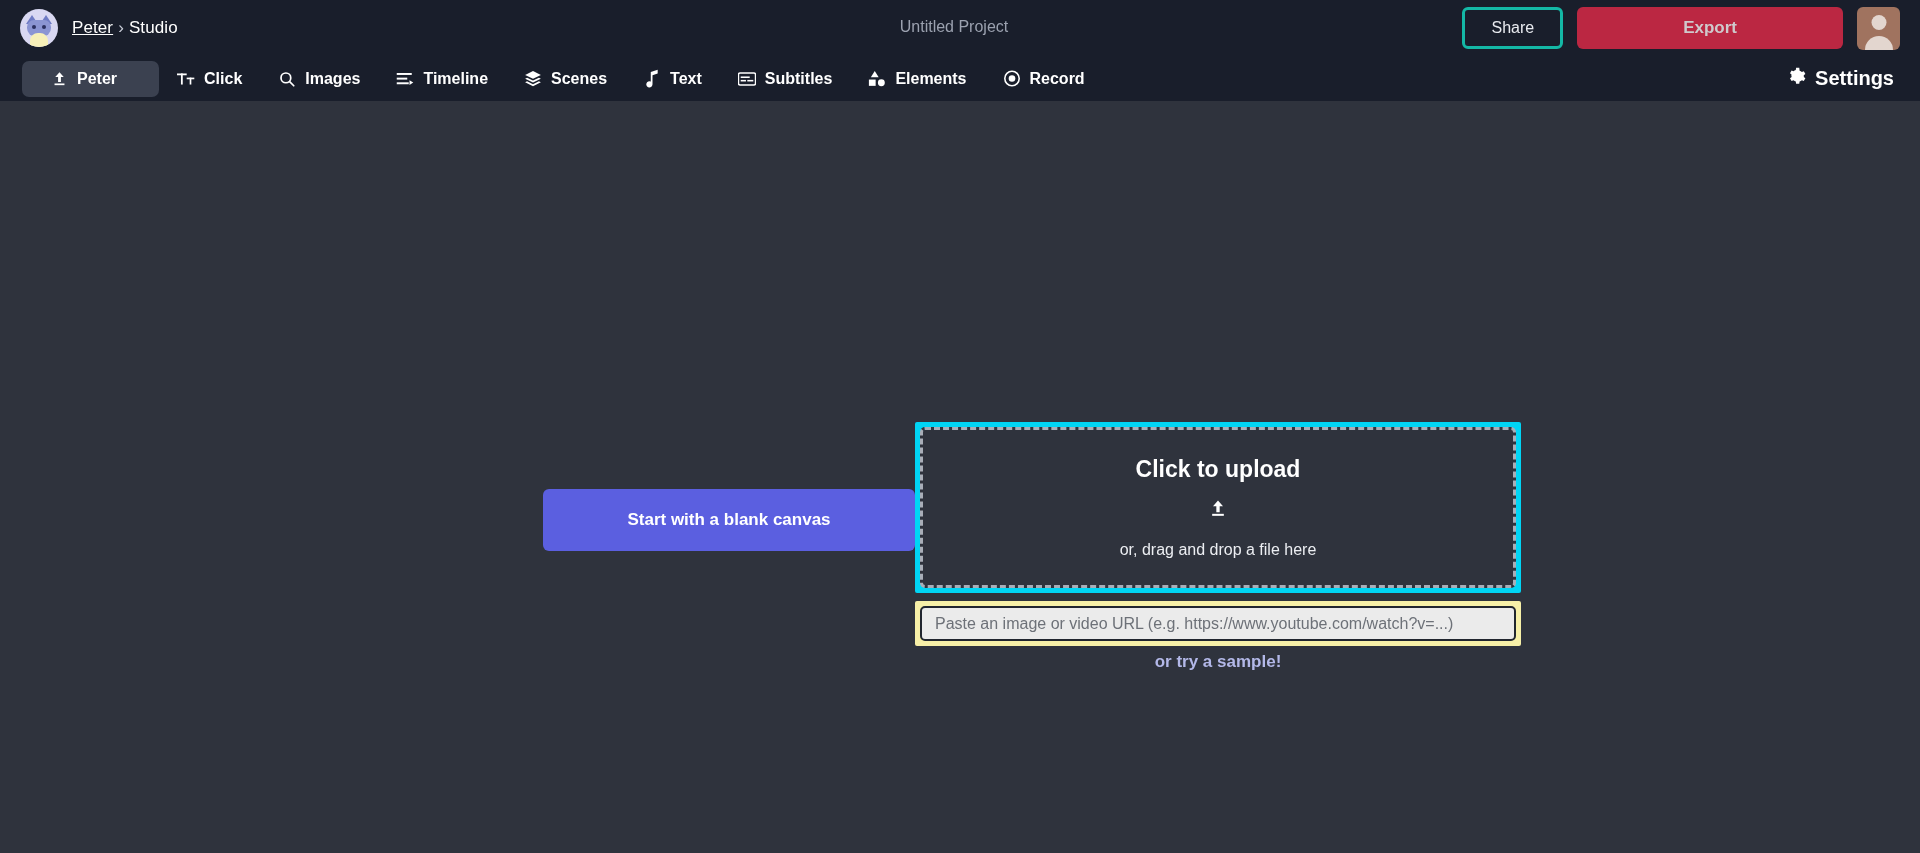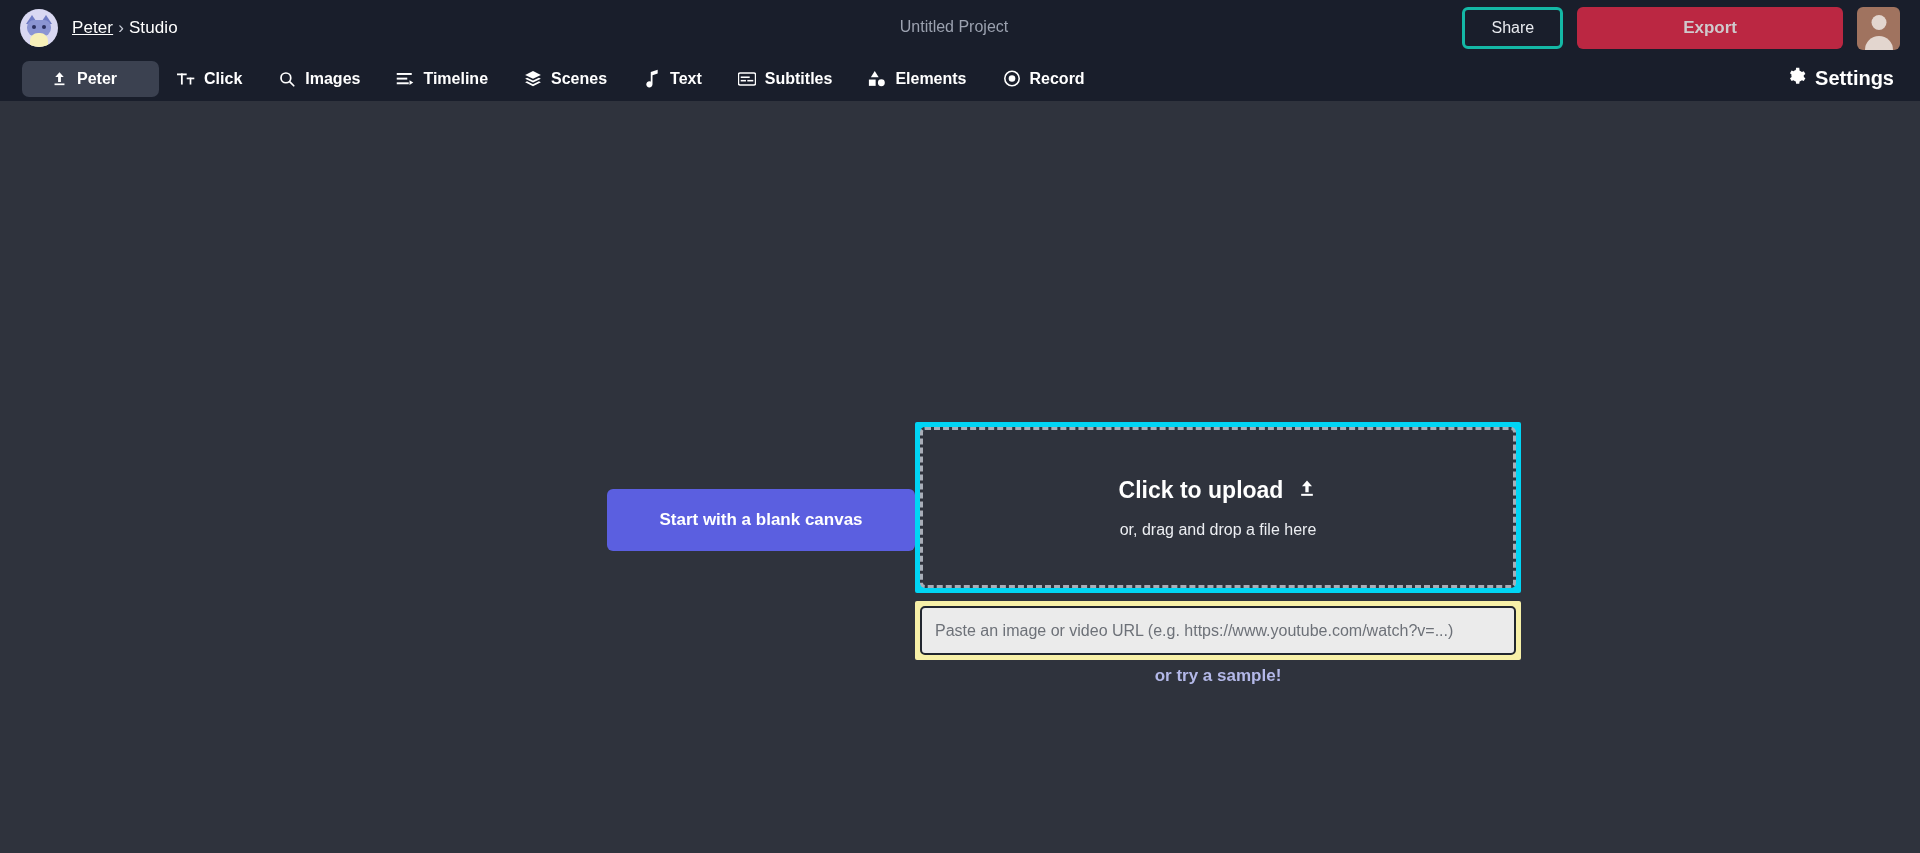--- a/index.html
+++ b/index.html
@@ -207,21 +207,21 @@
     align-items: center;
     height: 196px;
   }
   .btn-blank {
     background: #5b5fe0;
     color: #ffffff;
     font-size: 17px;
     font-weight: bold;
     border: none;
     border-radius: 6px;
-    width: 308px;
+    width: 372px;
     height: 62px;
     cursor: pointer;
     font-family: inherit;
   }
   .or-mid {
     width: 100px;
     text-align: center;
     color: #8b919f;
     font-size: 19px;
     height: 196px;
@@ -254,36 +254,37 @@
     background: #2f333d;
     cursor: pointer;
   }
   .dz-title {
     display: flex;
     align-items: center;
     gap: 14px;
     font-size: 23px;
     font-weight: bold;
     color: #ffffff;
+    flex-direction: column;
   }
   .dz-sub {
     font-size: 16px;
     color: #eceef2;
   }
 
   .urlbox-outer {
     width: 606px;
     background: #f7f0a8;
     padding: 5px;
     margin-top: 8px;
     border-radius: 2px;
   }
   .url-input {
     width: 100%;
-    height: 49px;
+    height: 35px;
     background: #ebebeb;
     border: 2px solid #21262f;
     border-radius: 5px;
     padding: 0 13px;
     font-size: 16px;
     color: #2f333d;
     font-family: inherit;
     outline: none;
   }
   .url-input::placeholder { color: #6d7178; }

